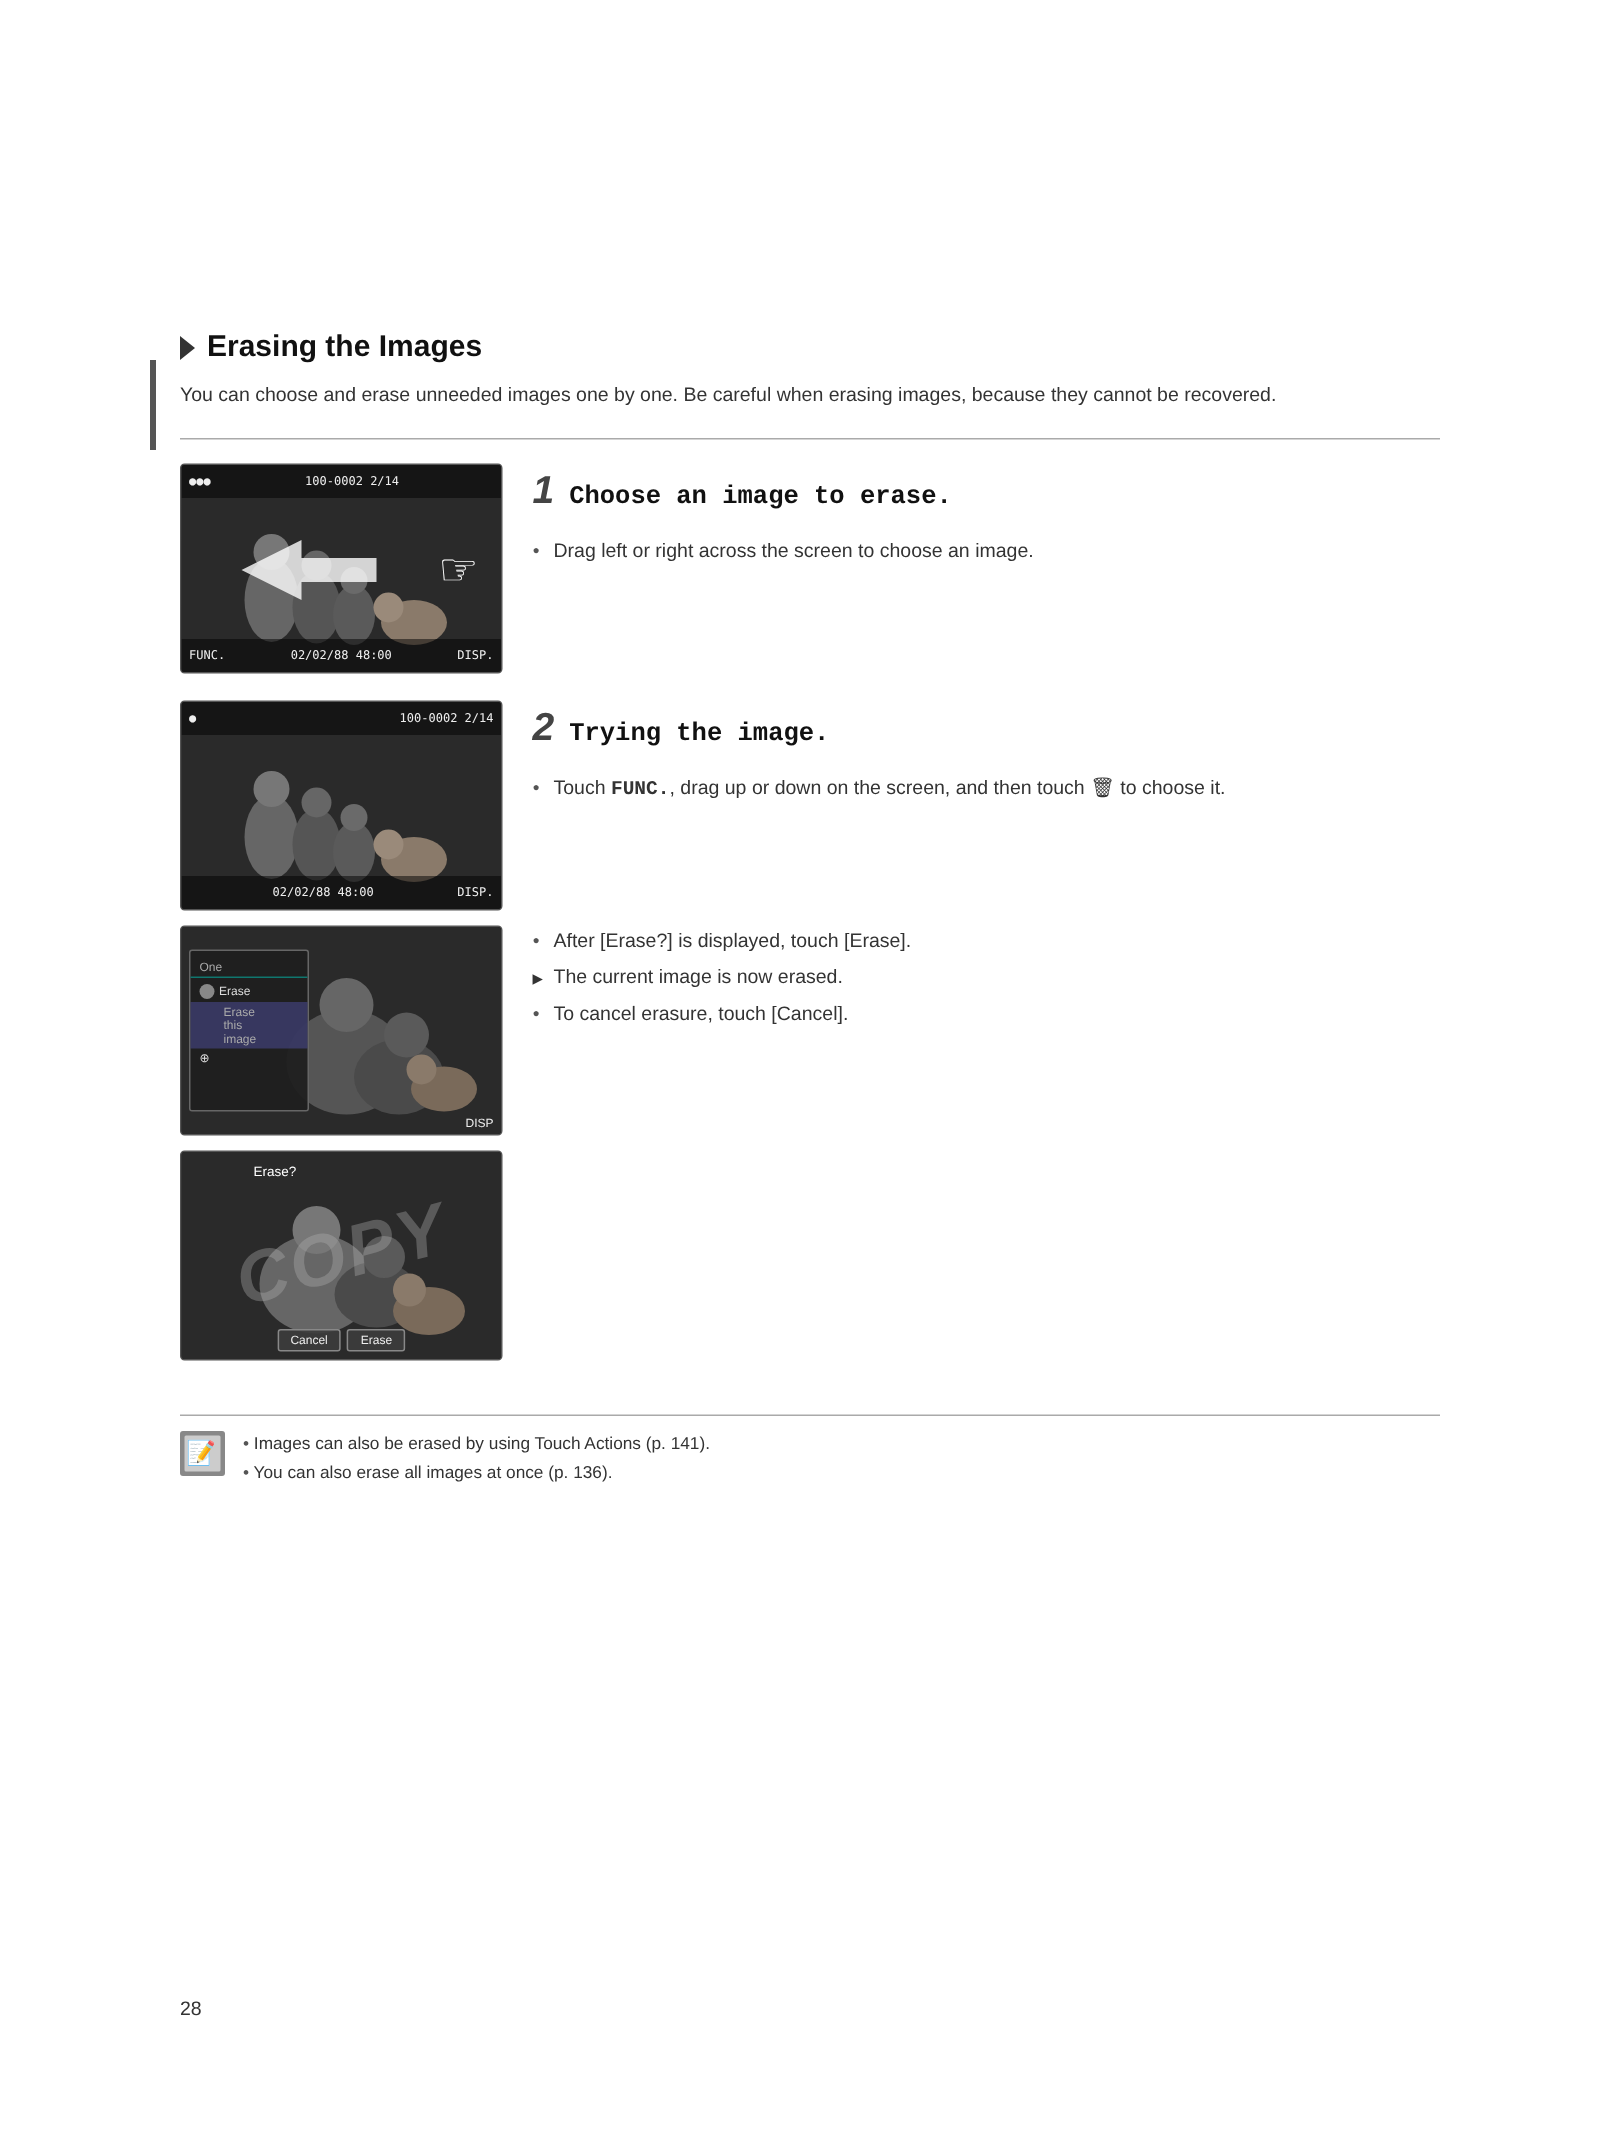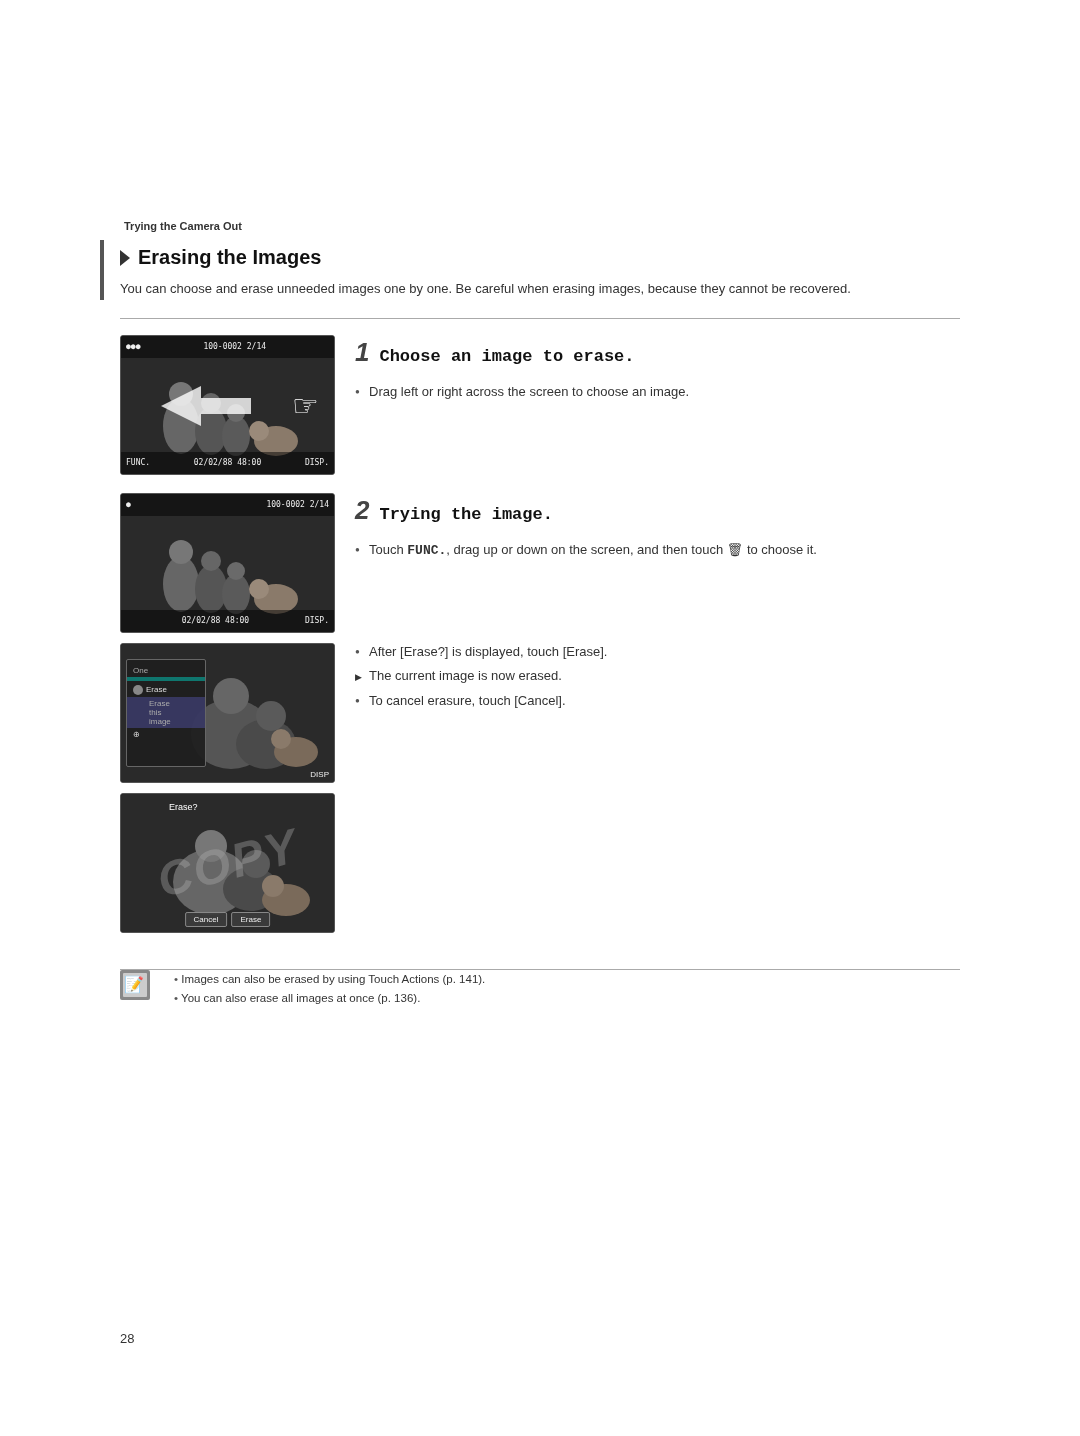--- a/index.html
+++ b/index.html
@@ -204,22 +204,23 @@
       white-space: nowrap;
       letter-spacing: 2px;
       pointer-events: none;
       z-index: 10;
     }
 
     
     .notes-area {
       margin-top: 18px;
       border-top: 1px solid #aaa;
-      display: flex;
-      gap: 24px;
+      padding-top: 10px;
+      display: flex;
+      gap: 12px;
       align-items: flex-start;
     }
     .note-icon {
       width: 30px;
       height: 30px;
       background: #888;
       border-radius: 2px;
       flex-shrink: 0;
       position: relative;
       overflow: hidden;
@@ -300,21 +301,20 @@
   </style>
 </head>
 <body>
 
 <div class="page-container">
 
   <div class="section-bar"></div>
 
   <div class="content-area">
 
-    <div class="section-label">Trying the Camera Out</div>
 
     <div class="section-title">
       <span class="title-marker"></span>
       <span>Erasing the Images</span>
     </div>
 
     <div class="section-desc">You can choose and erase unneeded images one by one. Be careful when erasing images, because they cannot be recovered.</div>
 
     <hr class="divider">
 
@@ -403,21 +403,21 @@
               <rect width="215" height="140" fill="#2a2a2a"></rect>
               <ellipse cx="110" cy="90" rx="40" ry="35" fill="#555"></ellipse>
               <circle cx="110" cy="52" r="18" fill="#666"></circle>
               <ellipse cx="145" cy="100" rx="30" ry="25" fill="#4a4a4a"></ellipse>
               <circle cx="150" cy="72" r="15" fill="#5a5a5a"></circle>
               <ellipse cx="175" cy="108" rx="22" ry="15" fill="#7a6a5a"></ellipse>
               <circle cx="160" cy="95" r="10" fill="#8a7a6a"></circle>
             </svg>
 
             <div class="menu-overlay">
-              <div style="font-size:8px;color:#aaa;padding:2px 6px;border-bottom:4px solid #0f766e;margin-bottom:2px;">One</div>
+              <div style="font-size:8px;color:#aaa;padding:2px 6px;border-bottom:1px solid #0f766e;margin-bottom:2px;">One</div>
               <div style="font-size:8px;color:#ddd;padding:2px 6px;display:flex;align-items:center;">
                 <span style="width:10px;height:10px;background:#888;border-radius:50%;display:inline-block;margin-right:3px;"></span>
                 Erase
               </div>
               <div style="font-size:8px;color:#aaa;padding:2px 22px;background:rgba(80,80,160,0.5);">Erase this image</div>
               <div style="font-size:8px;color:#ddd;padding:2px 6px;">⊕</div>
             </div>
             <div style="position:absolute;bottom:3px;right:5px;font-size:8px;color:#eee;">DISP</div>
           </div>
 

